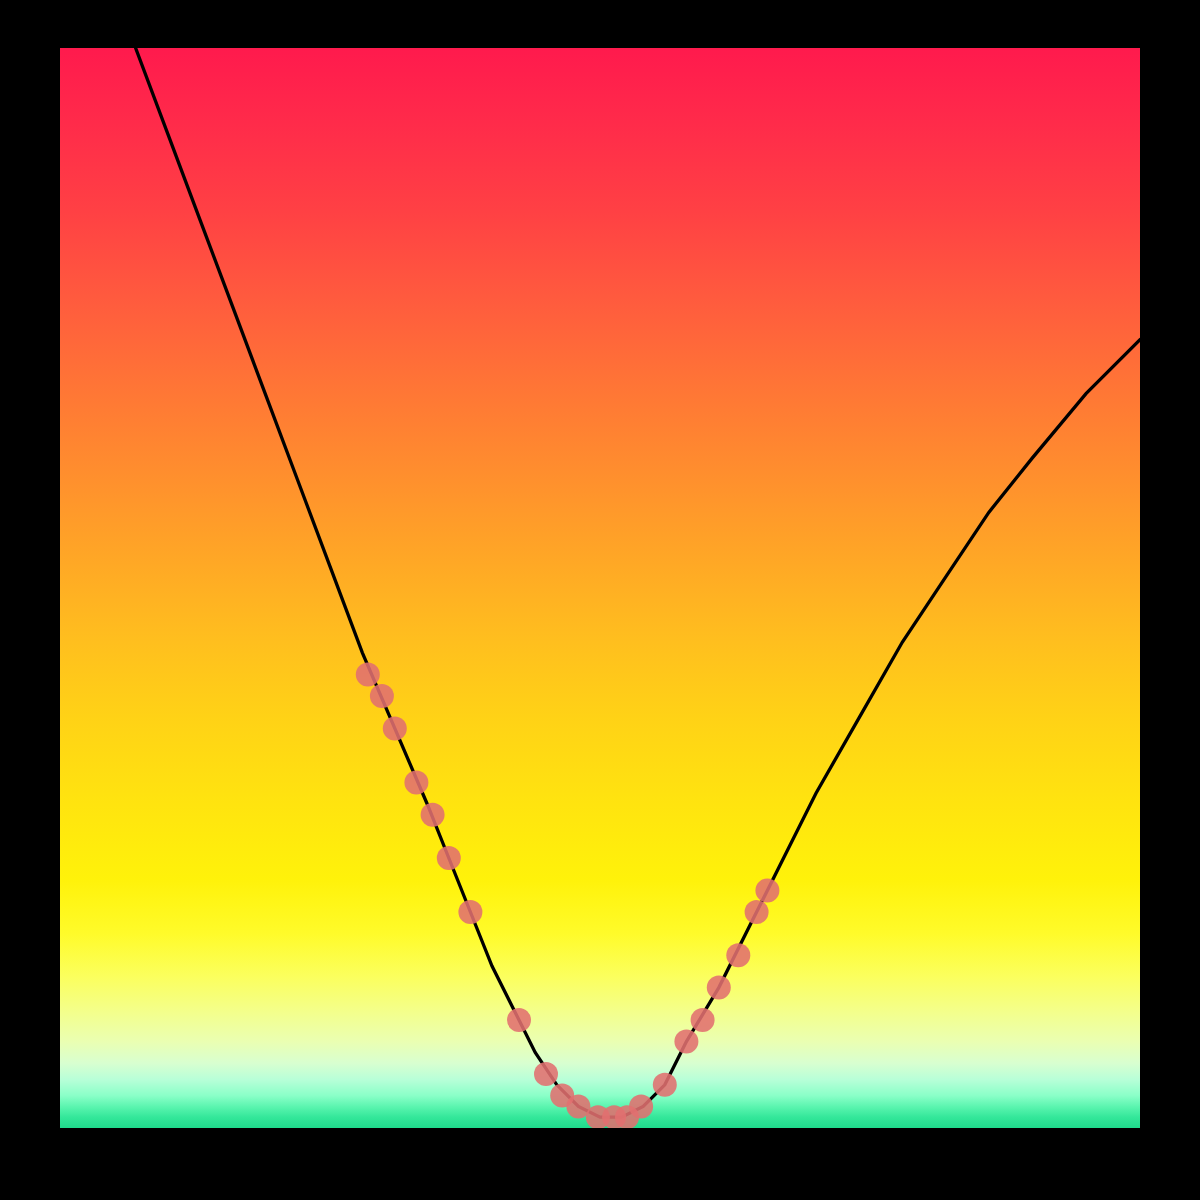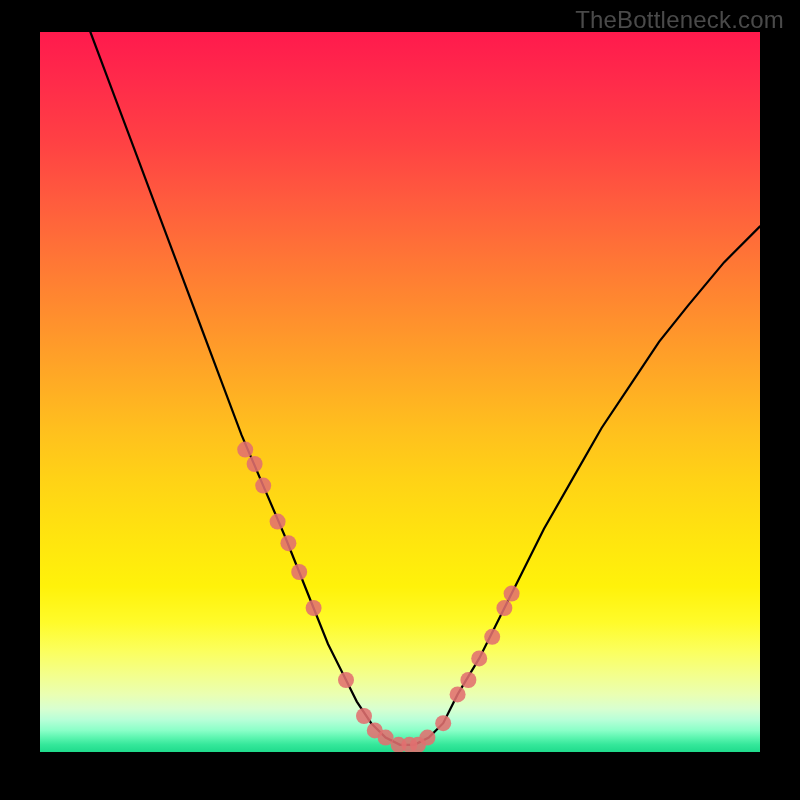--- a/index.html
+++ b/index.html
@@ -62,21 +62,20 @@
     top: 752px;
     width: 720px;
     height: 8px;
     background: #000;
   }
 </style>
 </head>
 <body>
 
 <div class="outer">
-  <div class="watermark">TheBottleneck.com</div>
   <div class="plot">
     <svg class="curve" viewBox="0 0 720 720" preserveAspectRatio="none">
       <path id="curve-path" fill="none" stroke="#000" stroke-width="2.2" stroke-linecap="round" d="M50.4 0.0 L72.0 57.6 L93.6 115.2 L115.2 172.8 L136.8 230.4 L158.4 288.0 L180.0 345.6 L201.6 403.2 L223.2 453.6 L244.8 504.0 L259.2 540.0 L273.6 576.0 L288.0 612.0 L302.4 640.8 L316.8 669.6 L331.2 691.2 L345.6 705.6 L360.0 712.8 L374.4 712.8 L388.8 705.6 L403.2 691.2 L417.6 662.4 L439.2 626.4 L460.8 583.2 L482.4 540.0 L504.0 496.8 L532.8 446.4 L561.6 396.0 L590.4 352.8 L619.2 309.6 L648.0 273.6 L684.0 230.4 L720.0 194.4"></path>
       <g id="markers">
           <circle cx="205.2" cy="417.6" r="8" fill="#e17070" fill-opacity="0.88"></circle>
           <circle cx="214.6" cy="432.0" r="8" fill="#e17070" fill-opacity="0.88"></circle>
           <circle cx="223.2" cy="453.6" r="8" fill="#e17070" fill-opacity="0.88"></circle>
           <circle cx="237.6" cy="489.6" r="8" fill="#e17070" fill-opacity="0.88"></circle>
           <circle cx="248.4" cy="511.2" r="8" fill="#e17070" fill-opacity="0.88"></circle>
           <circle cx="259.2" cy="540.0" r="8" fill="#e17070" fill-opacity="0.88"></circle>

